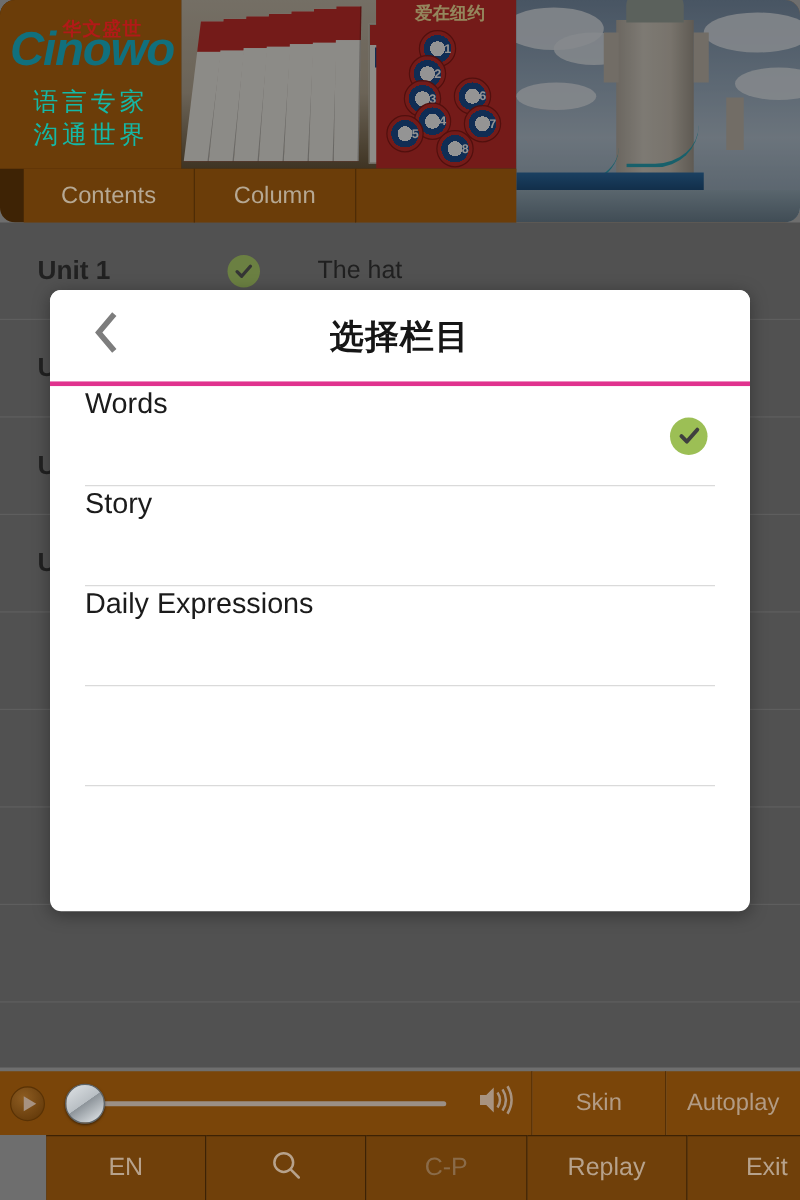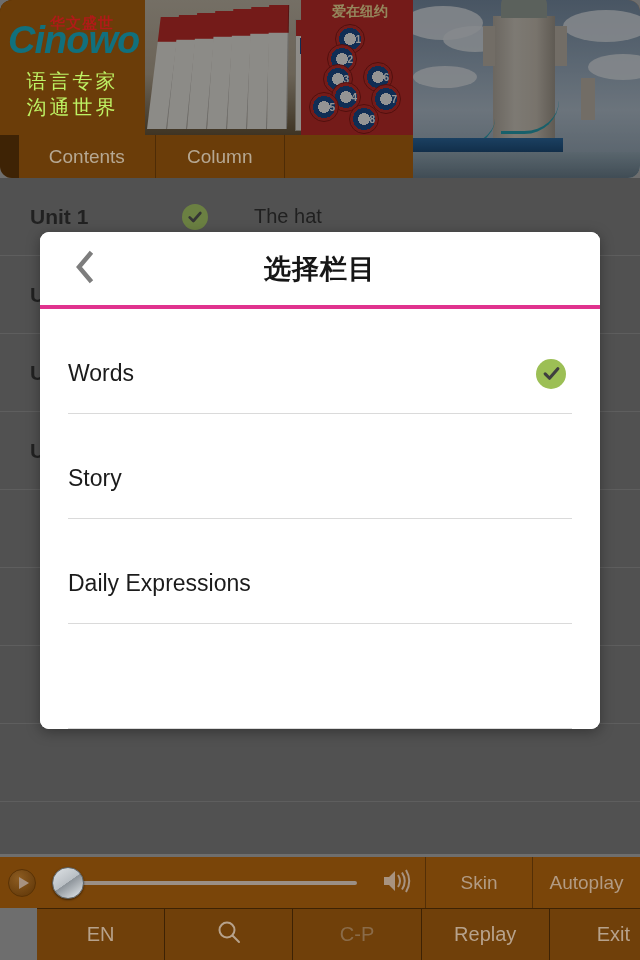--- a/index.html
+++ b/index.html
@@ -37,21 +37,21 @@
     font-family: Liberation Sans, sans-serif;
     font-size: 38px; font-style: italic; font-weight: bold;
     color: #11707d;
     line-height: 48px;
     letter-spacing: -1px;
   }
   .logo-sub {
     position: absolute; left: 0; width: 145px;
     text-align: center;
     font-family: "DejaVu Sans", sans-serif;
-    font-size: 20px; color: #bef264;
+    font-size: 20px; color: #14b8a6;
     letter-spacing: 3px;
   }
   .logo-sub.l1 { top: 68px; }
   .logo-sub.l2 { top: 94px; }
 
   
   .hdr-books {
     position: absolute; top: 0; left: 145px;
     width: 268px; height: 135px;
     overflow: hidden;
@@ -216,23 +216,22 @@
     font-family:"DejaVu Sans", sans-serif;
     font-size:27px; font-weight:bold; color:#161616;
     letter-spacing:1px;
   }
   .modal-rule { height:4px; background:#e0328e; }
 
   .modal-list { padding:0 28px; background:#fff; }
   .mrow {
     position:relative;
     height:80px;
-    display:flex; align-items:center;
+    display:flex; align-items:flex-start;
     border-bottom:1px solid #dadada;
-    margin-top:25px;
   }
   .mrow:last-child { border-bottom:1px solid #dadada; }
   .mrow .mlabel {
     font-size:23px; color:#1b1b1b;
   }
   .mrow .mcheck {
     position:absolute; right:6px; top:50%; transform:translateY(-50%);
     width:30px; height:30px; border-radius:50%;
     background:#9cbf55;
     display:flex; align-items:center; justify-content:center;

